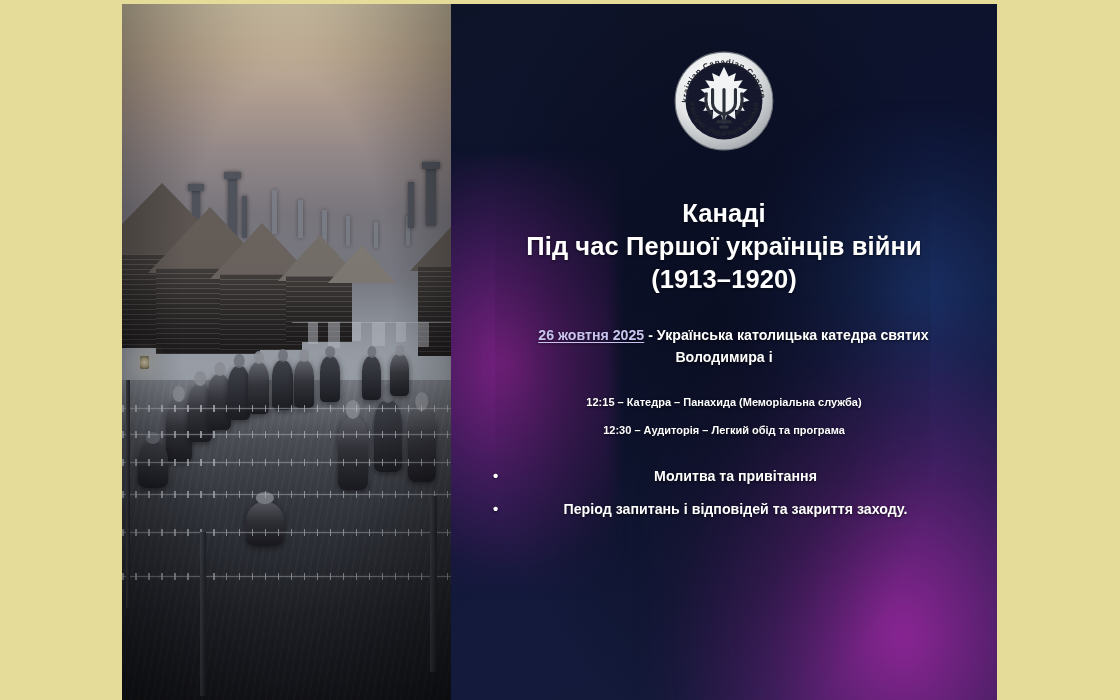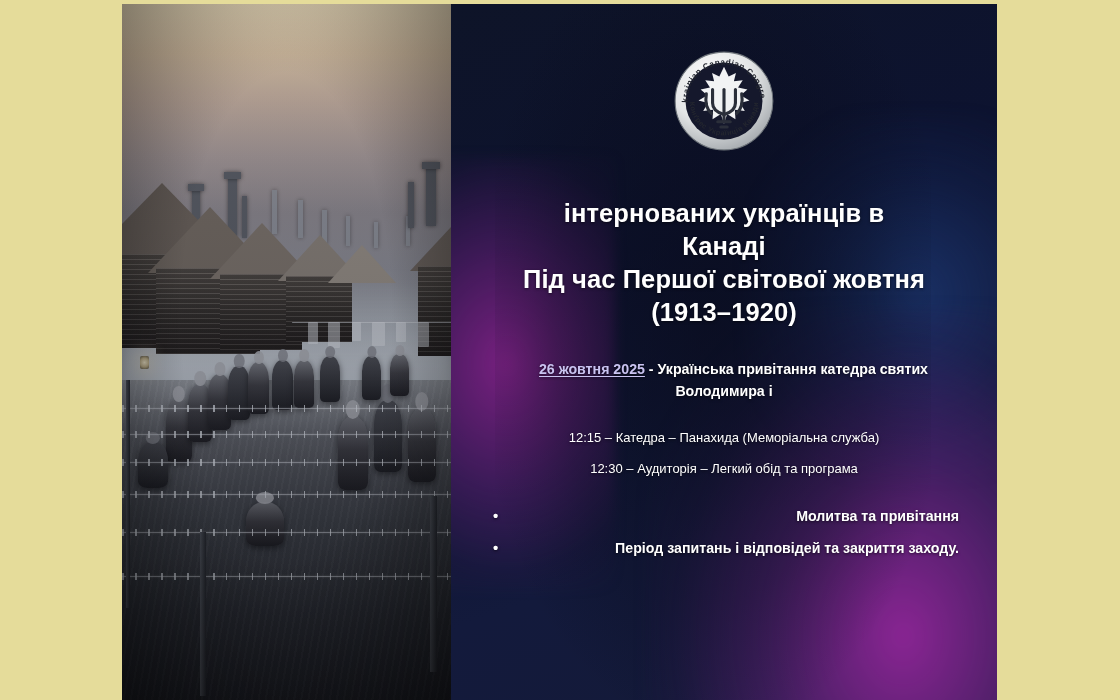--- a/index.html
+++ b/index.html
@@ -275,32 +275,32 @@
   }
   #venue .date-link {
     color: #c9c3f0;
     text-decoration: underline;
     text-underline-offset: 2px;
     margin-left: 19px;
   }
 
   
   .sched {
-    font-size: 13px;
-    font-weight: normal;
+    font-size: 11px;
+    font-weight: bold;
     text-shadow: 0 1px 3px rgba(0,0,0,.6);
   }
   #sched-1 { margin-top: 28px; }
   #sched-2 { margin-top: 16px; }
 
   
   #agenda {
     margin: 30px auto 0;
     width: 470px;
-    text-align: right;
+    text-align: center;
     list-style: none;
   }
   #agenda li {
     position: relative;
     padding-left: 23px;
     margin-bottom: 11px;
     font-size: 14.2px;
     font-weight: bold;
     line-height: 1.52;
     text-shadow: 0 1px 3px rgba(0,0,0,.6);
@@ -451,28 +451,27 @@
               <path d="M122 78 v26 q0 16 -22 22"></path>
               <path d="M66 86 q-4 26 10 38"></path>
               <path d="M134 86 q4 26 -10 38"></path>
               <path d="M88 140 h24"></path>
               <path d="M94 150 h12"></path>
             </g>
           </svg>
         </div>
 
         <div id="headline">
-          <span class="ln">інтернованих українців в</span>
           <span class="ln">Канаді</span>
-          <span class="ln">Під час Першої світової жовтня</span>
+          <span class="ln">Під час Першої українців війни</span>
           <span class="ln">(1913–1920)</span>
         </div>
 
         <div id="venue">
-          <span class="date-link">26 жовтня 2025</span><span> - </span><span>Українська привітання катедра святих Володимира і</span>
+          <span class="date-link">26 жовтня 2025</span><span> - </span><span>Українська католицька катедра святих Володимира і</span>
         </div>
 
         <div class="sched" id="sched-1">12:15 – Катедра – Панахида (Меморіальна служба)</div>
         <div class="sched" id="sched-2">12:30 – Аудиторія – Легкий обід та програма</div>
 
         <ul id="agenda">
           <li>Молитва та привітання</li>
           <li>Період запитань і відповідей та закриття заходу.</li>
         </ul>
 

